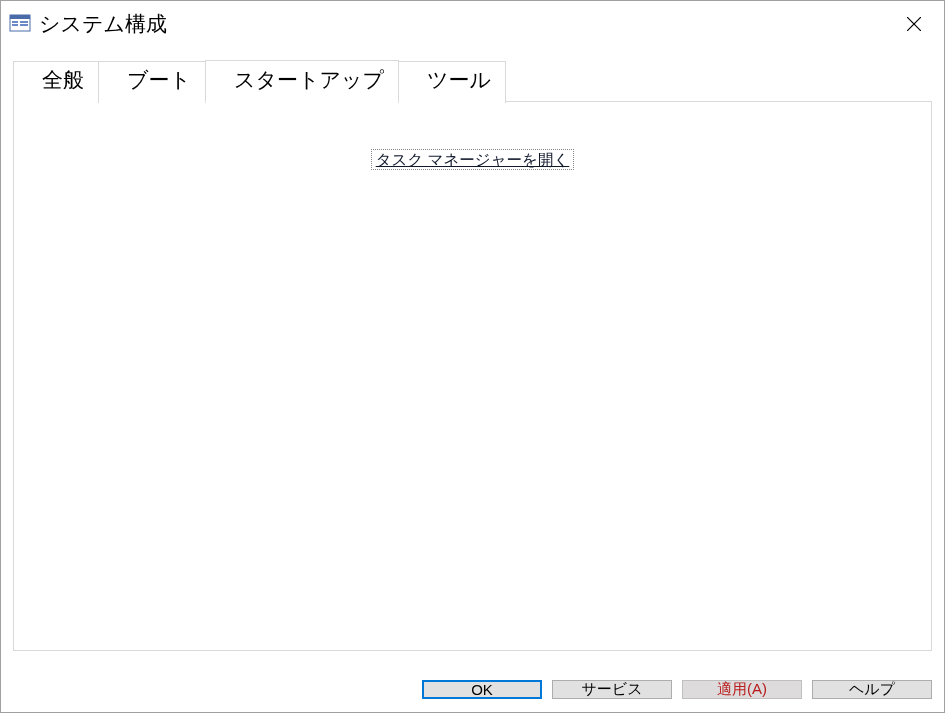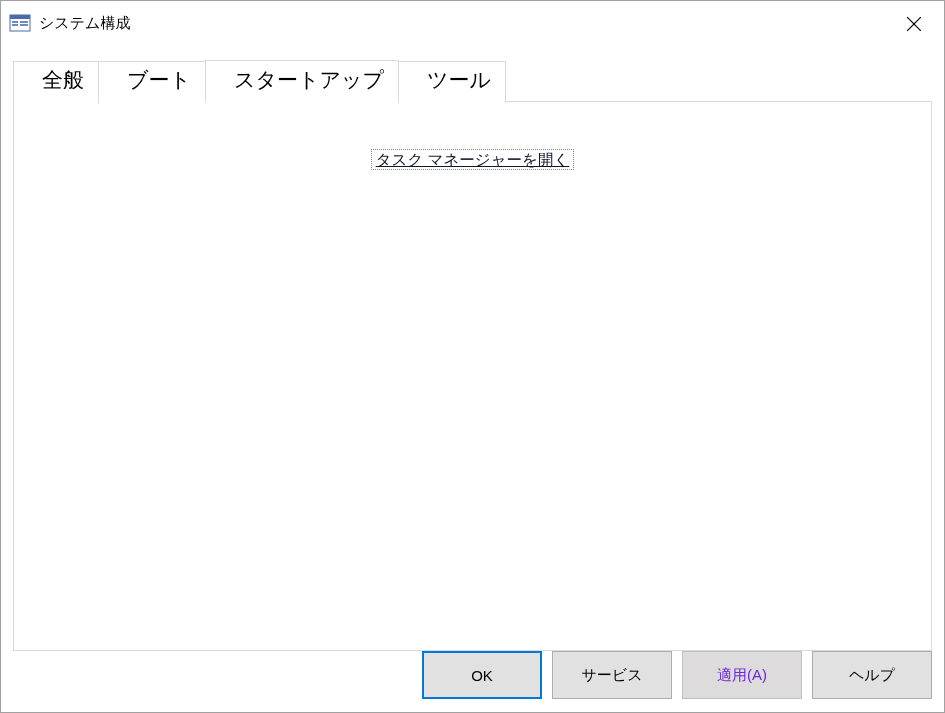--- a/index.html
+++ b/index.html
@@ -26,21 +26,21 @@
       position: relative;
     }
     .titlebar-icon {
       width: 22px;
       height: 22px;
       margin-right: 8px;
       position: relative;
       display: inline-block;
     }
     .titlebar-title {
-      font-size: 15px;
+      font-size: 21px;
       color: #000;
     }
     .close-button {
       position: absolute;
       right: 0;
       top: 0;
       width: 60px;
       height: 45px;
       display: flex;
       align-items: center;
@@ -108,36 +108,36 @@
     }
     .button-row {
       position: absolute;
       bottom: 13px;
       right: 12px;
       display: flex;
       gap: 10px;
     }
     .btn {
       width: 120px;
-      height: 48px;
+      height: 19px;
       border: 1px solid #adadad;
       background: #e1e1e1;
       font-family: inherit;
       font-size: 15px;
       cursor: pointer;
       display: flex;
       align-items: center;
       justify-content: center;
     }
     .btn.primary {
       border: 2px solid #0078d7;
       background: #e1e1e1;
     }
     .btn.disabled {
-      color: #6d28d9;
+      color: #b91c1c;
       cursor: default;
       border: 1px solid #bfbfbf;
       background: #ccc9c9a8;
     }
   </style>
 </head>
 <body>
 
 <div class="titlebar">
   <span class="titlebar-icon">

